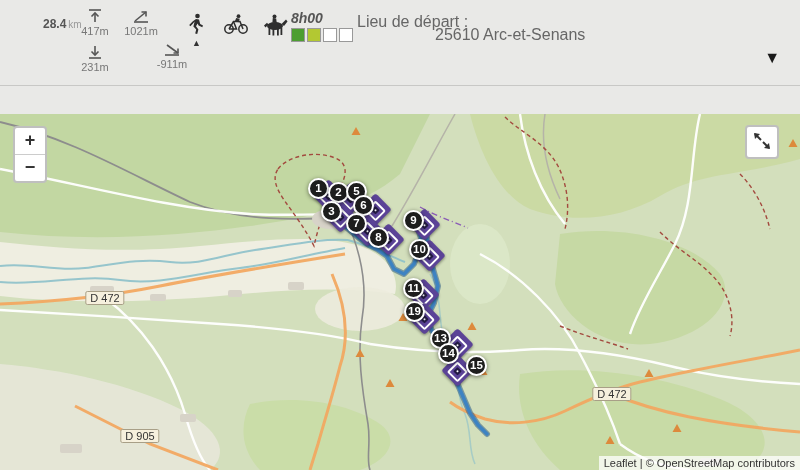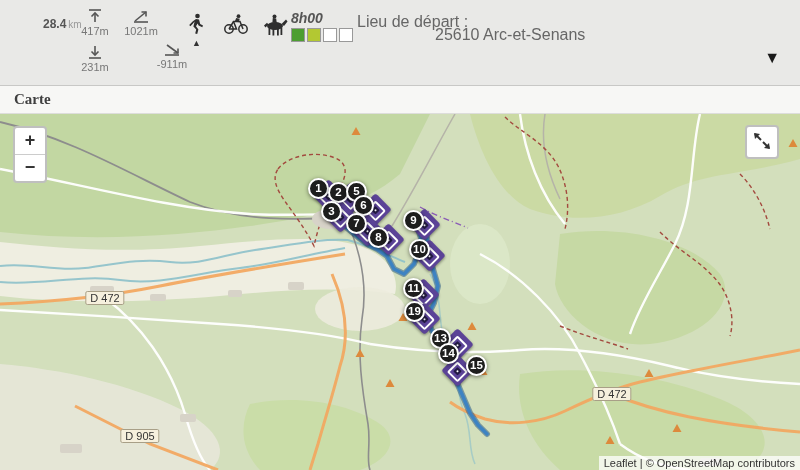--- a/index.html
+++ b/index.html
@@ -150,23 +150,20 @@
       <span class="dur-txt">8h00</span>
       <span><span class="diff-sq" style="background: rgb(77, 158, 49);"></span><span class="diff-sq" style="background: rgb(179, 200, 50);"></span><span class="diff-sq" style="background: rgb(255, 255, 255);"></span><span class="diff-sq" style="background: rgb(255, 255, 255);"></span></span>
     </div>
 
     <div class="departure">Lieu de départ :</div>
     <div class="departure-value">25610 Arc-et-Senans</div>
 
     <div class="collapse">▼</div>
   </div>
 
-  <div class="section-bar">
-    <div class="section-title">Carte</div>
-  </div>
 
   <div class="map">
 
     <svg class="base" width="800" height="356" viewBox="0 0 800 356">
       <rect width="800" height="356" fill="#d3dfbc"></rect>
 
       <path d="M0,0 H430 L400,60 C360,95 300,105 250,112 C180,122 90,128 0,118 Z" fill="#c2d7a2"></path>
       <path d="M470,0 H800 V45 C740,62 700,58 660,82 C620,106 570,110 530,95 C500,82 480,40 470,0 Z" fill="#cbdaa4"></path>
       <path d="M560,120 C620,110 690,125 720,160 C740,190 700,225 650,230 C600,235 560,200 555,170 Z" fill="#c6d9a4"></path>
       <path d="M520,260 C580,250 660,260 720,285 C770,305 780,340 740,356 H560 C530,330 515,295 520,260 Z" fill="#c8dba6"></path>

